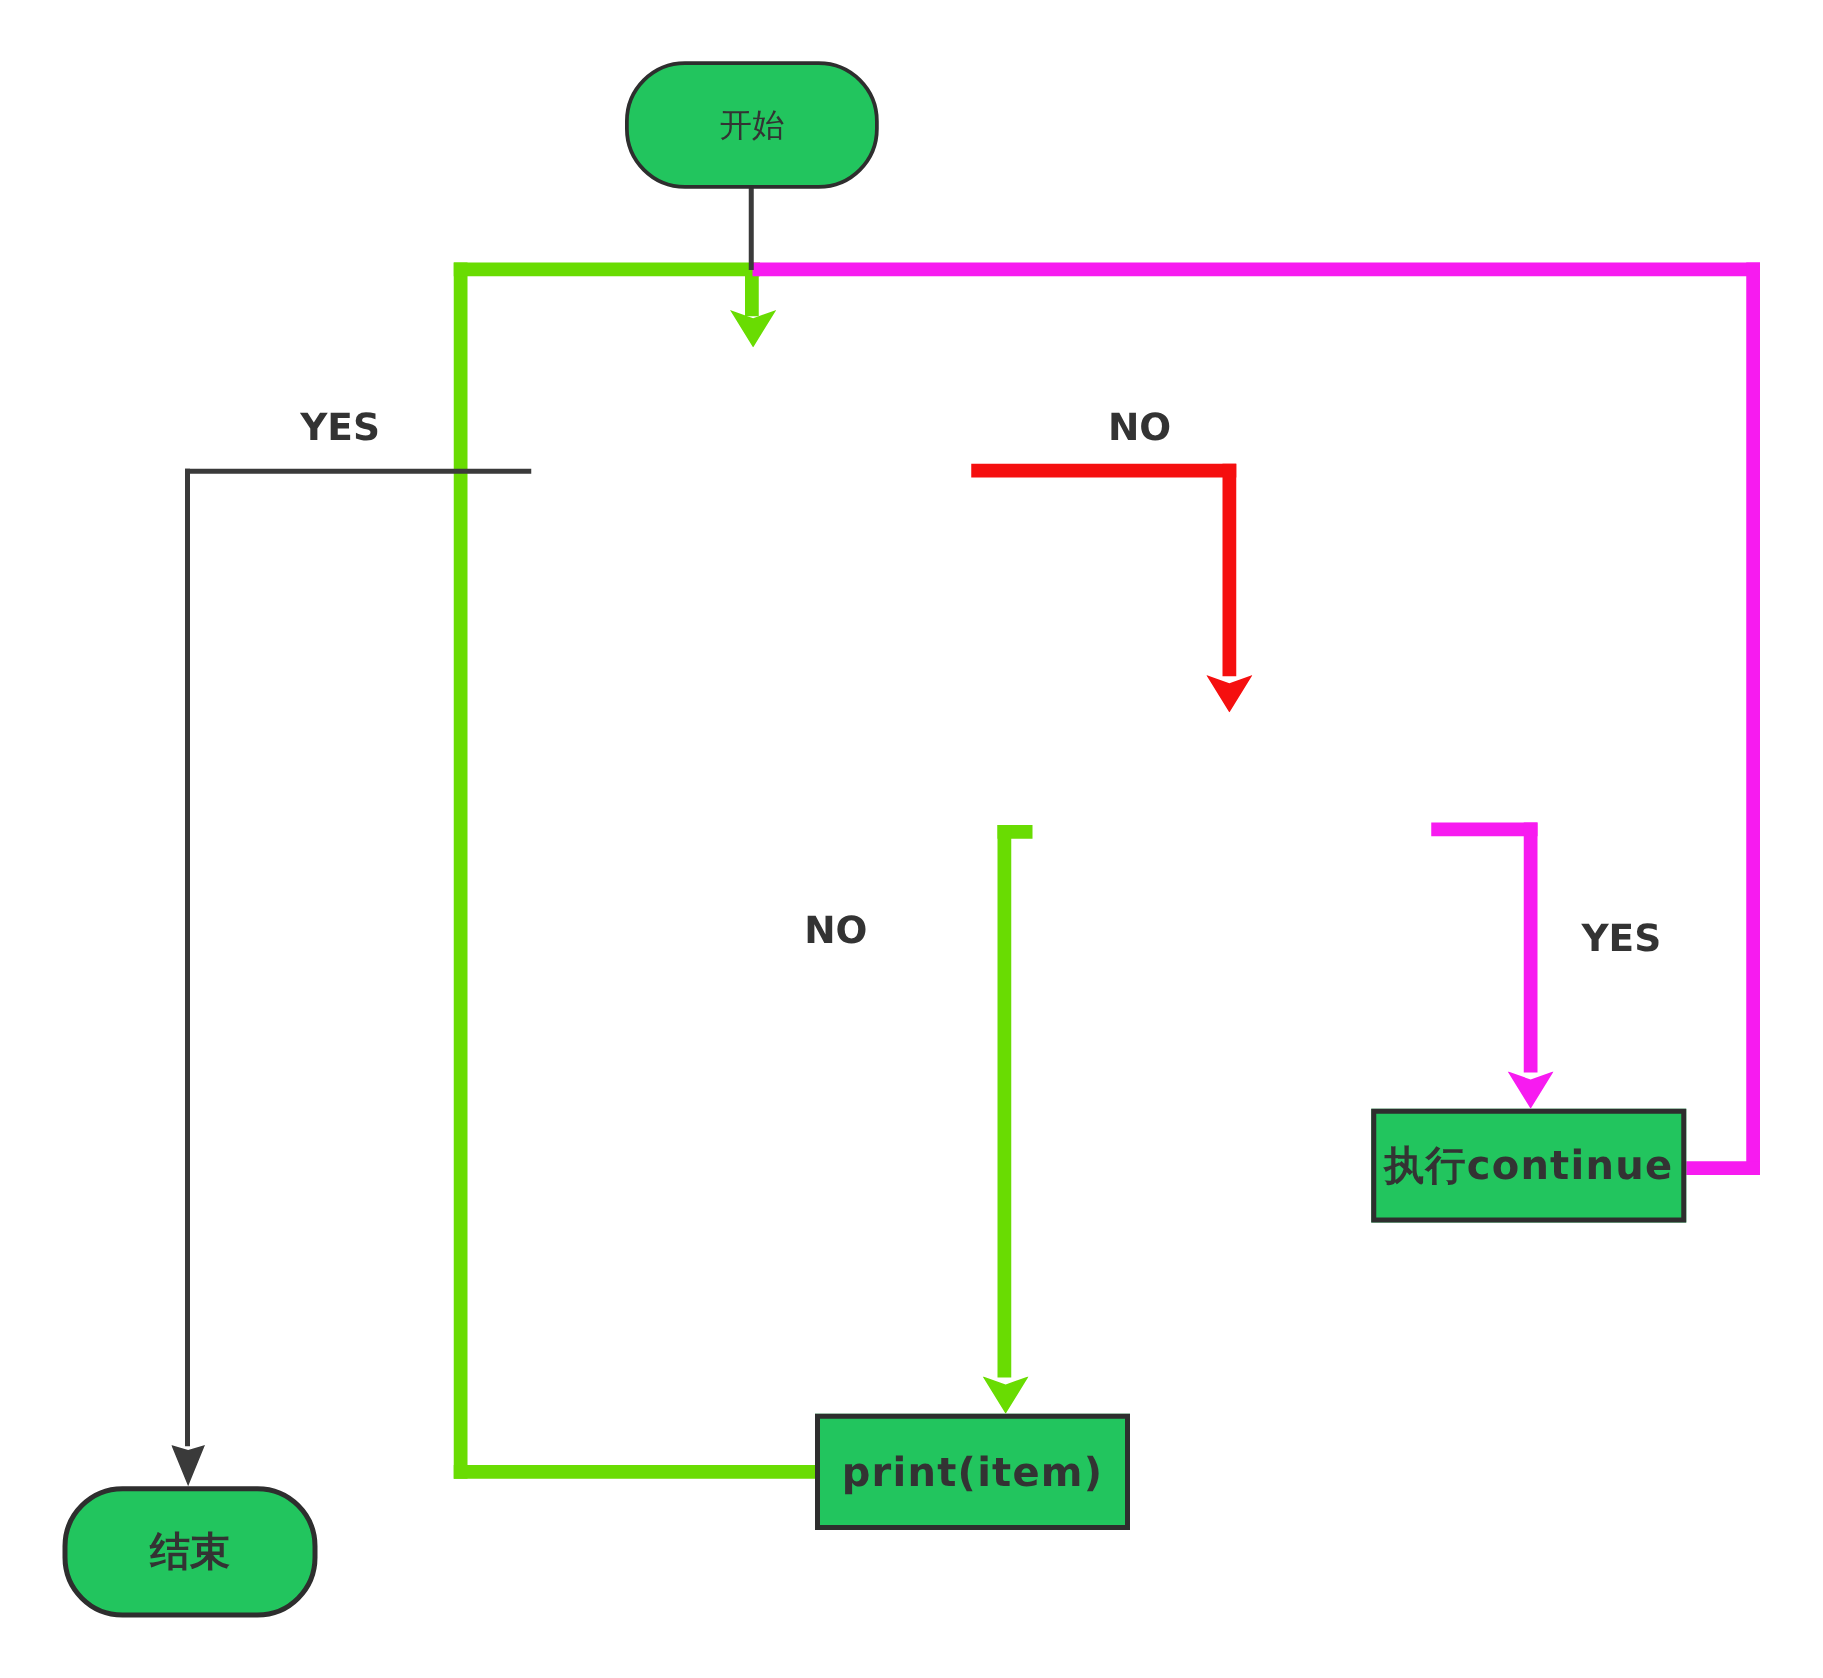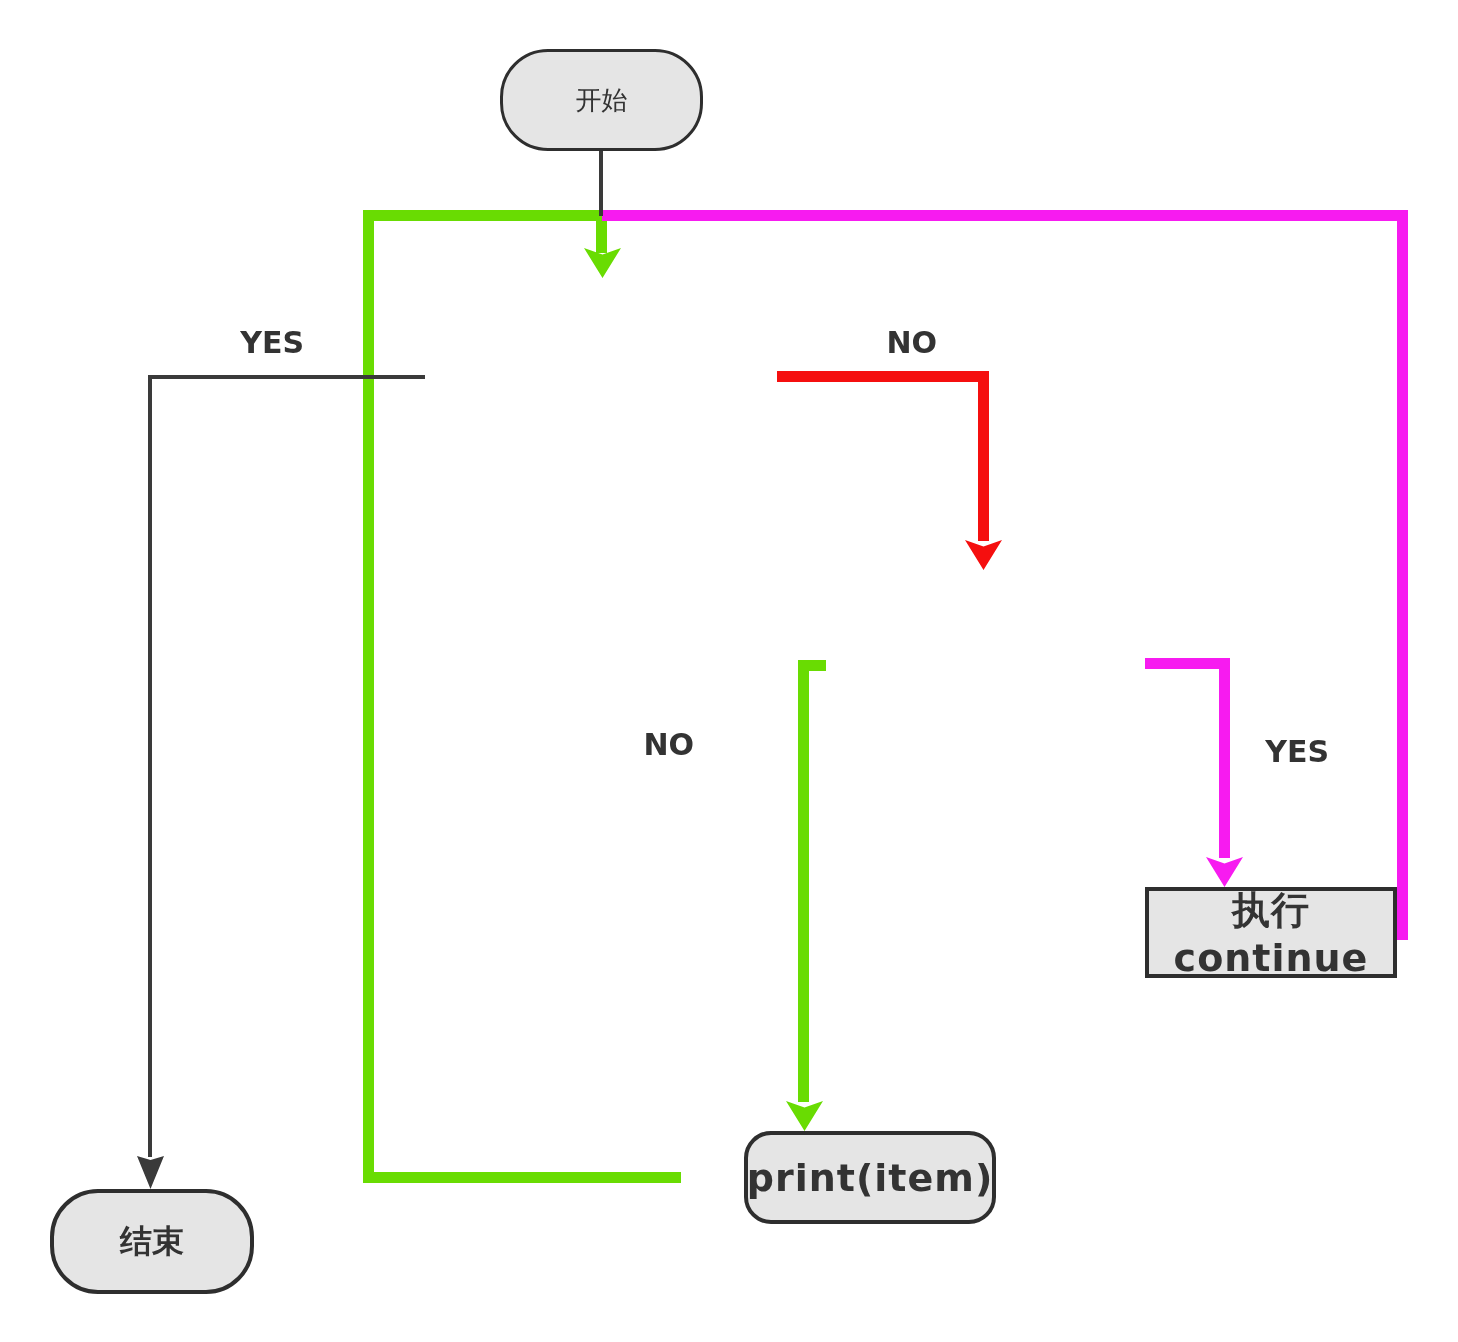--- a/index.html
+++ b/index.html
@@ -27,34 +27,34 @@
   .arrow{
     position:absolute;
     clip-path:polygon(0% 0%, 50% 22%, 100% 0%, 50% 100%);
   }
   .arrow-green{background:var(--green);}
   .arrow-magenta{background:var(--magenta);}
   .arrow-red{background:var(--red);}
   .arrow-black{background:var(--black);clip-path:polygon(0% 0%, 50% 12%, 100% 0%, 50% 100%);}
   .node{
     position:absolute;
-    background:#e5e5e5;
+    background:#22c55e;
     border:4px solid var(--border);
     display:flex;
     align-items:center;
     justify-content:center;
     color:var(--text);
     font-weight:bold;
     box-sizing:border-box;
     text-align:center;
   }
   .terminator{border-radius:48px;}
   .node-start{border-width:3px;font-weight:normal;font-size:26px;}
   .node-end{font-size:32px;}
-  .node-process{font-size:38px;letter-spacing:1px;margin-left:48px;}
+  .node-process{font-size:32px;letter-spacing:1px;}
   .diamond-wrap{position:absolute;}
   .diamond-wrap svg{display:block;}
   .diamond-wrap polygon{fill:#ffffff;stroke:var(--border);stroke-width:4;}
   .diamond-label{
     position:absolute;
     left:0;top:0;right:0;bottom:0;
     display:flex;align-items:center;justify-content:center;
     font-weight:bold;font-size:31px;color:var(--text);
   }
   .edge-label{
@@ -95,21 +95,21 @@
   <div class="node terminator node-start" style="left:500px;top:49px;width:203px;height:102px;">
     <span>开始</span>
   </div>
 
 
 
   <div class="node node-process" style="left:1097px;top:887px;width:252px;height:91px;">
     <span>执行continue</span>
   </div>
 
-  <div class="node node-process" style="left:696px;top:1131px;width:252px;height:93px;border-radius:27px;">
+  <div class="node node-process" style="left:652px;top:1131px;width:252px;height:93px;">
     <span>print(item)</span>
   </div>
 
   <div class="node terminator node-end" style="left:50px;top:1189px;width:204px;height:105px;">
     <span>结束</span>
   </div>
 
   <div class="arrow arrow-green" style="left:584px;top:248px;width:37px;height:30px;"></div>
   <div class="arrow arrow-green" style="left:786px;top:1101px;width:37px;height:30px;"></div>
   <div class="arrow arrow-magenta" style="left:1206px;top:857px;width:37px;height:30px;"></div>

